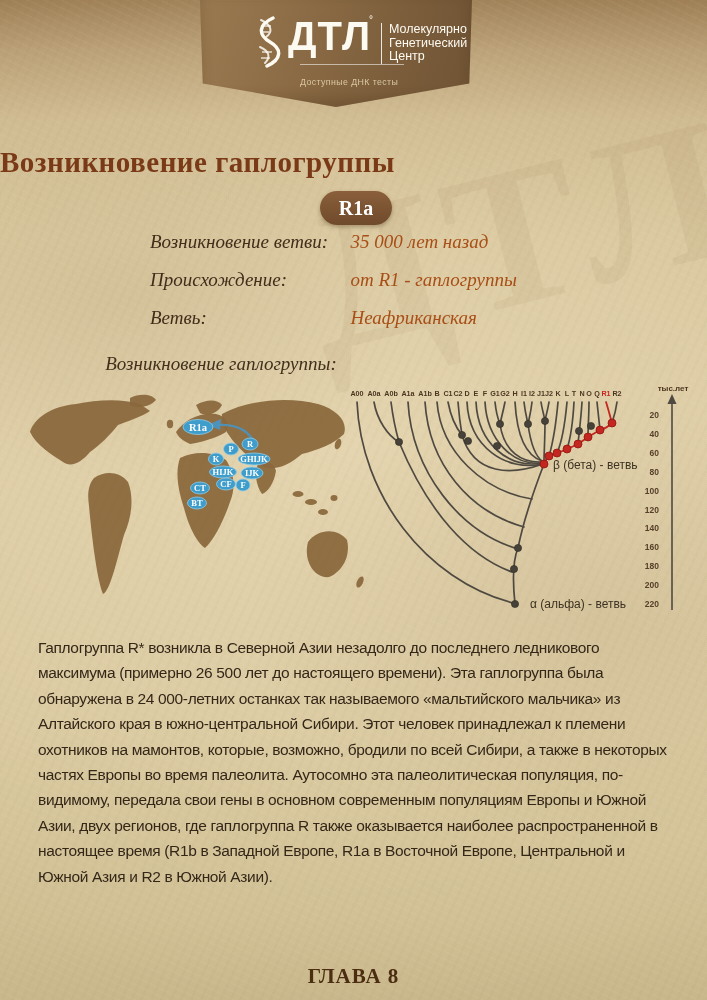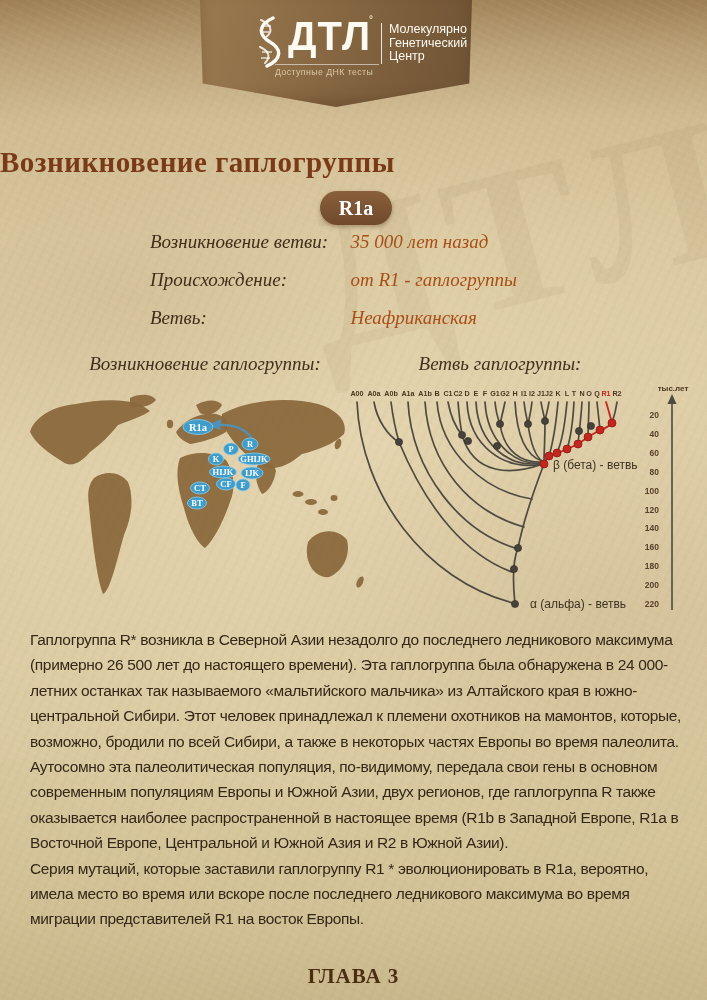--- a/index.html
+++ b/index.html
@@ -24,59 +24,59 @@
   .banner{position:absolute;left:200px;top:0;width:272px;height:107px;z-index:3;
     background:linear-gradient(105deg,#9a7a50 0%,#8b6b45 38%,#7b5d3b 72%,#6f5334 100%);
     clip-path:polygon(0 0,100% 0,99% 78%,50% 100%,1% 78%);
     box-shadow:inset 0 -8px 14px rgba(60,40,15,.25);}
   .dna{position:absolute;left:52px;top:16px;width:30px;height:52px;}
   .logo-text{position:absolute;left:88px;top:16px;font:bold 40px/40px "Liberation Sans",sans-serif;
     color:#fdfaf2;letter-spacing:1px;}
   .logo-reg{position:absolute;left:169px;top:14px;font:10px "Liberation Sans",sans-serif;color:#fdfaf2;}
   .org{position:absolute;left:181px;top:23px;border-left:1.5px solid rgba(255,255,255,.85);
     padding-left:7px;font:12.5px/13.5px "Liberation Sans",sans-serif;color:#fdfaf2;}
-  .tagline{position:absolute;left:75px;top:64px;width:104px;border-top:1px solid rgba(255,255,255,.55);
-    padding-top:2px;font:8.8px "Liberation Sans",sans-serif;color:#d9c7a2;letter-spacing:.4px;white-space:nowrap;}
+  .tagline{position:absolute;left:100px;top:64px;width:104px;border-top:1px solid rgba(255,255,255,.55);
+    padding-top:12px;font:8.8px "Liberation Sans",sans-serif;color:#d9c7a2;letter-spacing:.4px;white-space:nowrap;}
 
   
   .title{position:absolute;left:0;top:146px;width:707px;margin:0;text-align:left;z-index:2;
     font:bold 29px "Liberation Serif",serif;color:#7b3a17;letter-spacing:.5px;}
   .badge{position:absolute;left:320px;top:191px;width:72px;height:34px;z-index:2;
     background:linear-gradient(180deg,#8a5f3b,#6f4a2b);border-radius:17px;
     font:bold 20px/34px "Liberation Serif",serif;color:#fff;text-align:center;
     box-shadow:0 2px 4px rgba(70,45,15,.35);}
 
   
   .info{position:absolute;left:150px;top:231px;z-index:2;}
   .row{height:38px;white-space:nowrap;}
   .lbl{display:inline-block;width:196px;font:italic 19px "Liberation Serif",serif;color:#402d1a;}
   .val{font:italic 19px "Liberation Serif",serif;color:#a84e16;}
 
   
   .sec{position:absolute;top:353px;z-index:2;font:italic 19px "Liberation Serif",serif;color:#42301d;text-align:center;}
-  .sec-map{left:60px;width:290px;}
+  .sec-map{left:76px;width:290px;}
   .sec-tree{left:400px;width:200px;}
 
   
   #fig{position:absolute;inset:0;width:707px;height:1000px;z-index:1;}
   .continent{fill:#8a683d;opacity:.94;}
   .branch{fill:none;stroke:#4f4a41;stroke-width:1.7;stroke-linecap:round;}
   .branch.red{stroke:#c42620;stroke-width:1.8;}
   .leaf{font:bold 7.2px "Liberation Sans",sans-serif;fill:#4b3620;text-anchor:middle;}
   .leaf.red{fill:#c42620;}
   .tick{font:bold 8.5px "Liberation Sans",sans-serif;fill:#57402a;text-anchor:end;}
   .axlab{font:bold 8px "Liberation Sans",sans-serif;fill:#4b3620;text-anchor:middle;}
   .blabel{font:12px "Liberation Sans",sans-serif;fill:#3d3323;}
   .mlab{font:bold 8.5px "Liberation Serif",serif;fill:#ffffff;text-anchor:middle;}
   .mlab.big{font-size:10.5px;}
 
   
   .bodytext{position:absolute;left:30px;top:627px;width:652px;z-index:2;
     font:15.5px/25.4px "Liberation Sans",sans-serif;color:#342718;letter-spacing:-.35px;}
-  .bodytext p{margin:0;}
+  .bodytext p{margin:8px;}
   .footer{position:absolute;left:0;top:964px;width:707px;text-align:center;z-index:2;
     font:bold 21px "Liberation Serif",serif;color:#4c2d12;letter-spacing:1px;}
 </style>
 </head>
 <body>
 
 <div class="page">
 
   <div class="wm">ДТЛ</div>
 
@@ -108,21 +108,20 @@
       <span class="lbl">Происхождение:</span>
       <span class="val">от R1 - гаплогруппы</span>
     </div>
     <div class="row">
       <span class="lbl">Ветвь:</span>
       <span class="val">Неафриканская</span>
     </div>
   </div>
 
   <div class="sec sec-map">Возникновение гаплогруппы:</div>
-  <div class="sec sec-tree">Ветвь гаплогруппы:</div>
 
   <svg id="fig" viewBox="0 0 707 1000">
     <g id="gMap">
       <path class="continent" d="M30,432 C34,418 52,406 76,404 C96,400 120,398 140,404 L150,411 C141,417 128,421 118,425 C110,435 100,445 90,452 C82,462 71,468 63,462 C51,454 37,446 30,432 Z"></path>
       <path class="continent" d="M130,398 C140,393 152,394 156,400 C150,407 138,409 130,405 Z"></path>
       <path class="continent" d="M94,478 C106,470 120,472 128,482 C134,497 132,517 124,535 C118,556 110,592 103,594 C96,576 91,528 89,506 C87,492 89,484 94,478 Z"></path>
       <path class="continent" d="M176,432 C184,420 200,412 216,414 C226,416 230,424 226,432 C216,438 202,442 190,444 C183,441 178,437 176,432 Z"></path>
       <path class="continent" d="M196,405 C206,399 218,399 222,405 C218,413 208,417 200,413 Z"></path>
       <ellipse class="continent" cx="170" cy="424" rx="3.2" ry="4.2"></ellipse>
       <path class="continent" d="M180,458 C196,450 214,452 226,460 C234,472 236,488 230,502 C224,520 214,540 205,548 C196,542 188,524 184,508 C178,490 175,472 180,458 Z"></path>
@@ -282,17 +281,16 @@
         <circle cx="578" cy="444" r="4" fill="#c42620" stroke="#8f1612" stroke-width="0.8"></circle>
         <circle cx="567" cy="449" r="4" fill="#c42620" stroke="#8f1612" stroke-width="0.8"></circle>
         <circle cx="557" cy="453" r="4" fill="#c42620" stroke="#8f1612" stroke-width="0.8"></circle>
         <circle cx="549" cy="456" r="4" fill="#c42620" stroke="#8f1612" stroke-width="0.8"></circle>
         <circle cx="544" cy="464" r="4" fill="#c42620" stroke="#8f1612" stroke-width="0.8"></circle>
       </g>
   </svg>
 
   <div class="bodytext">
     <p>Гаплогруппа R* возникла в Северной Азии незадолго до последнего ледникового максимума (примерно 26 500 лет до настоящего времени). Эта гаплогруппа была обнаружена в 24 000-летних останках так называемого «мальтийского мальчика» из Алтайского края в южно-центральной Сибири. Этот человек принадлежал к племени охотников на мамонтов, которые, возможно, бродили по всей Сибири, а также в некоторых частях Европы во время палеолита. Аутосомно эта палеолитическая популяция, по-видимому, передала свои гены в основном современным популяциям Европы и Южной Азии, двух регионов, где гаплогруппа R также оказывается наиболее распространенной в настоящее время (R1b в Западной Европе, R1a в Восточной Европе, Центральной и Южной Азия и R2 в Южной Азии).</p>
-    <p>Серия мутаций, которые заставили гаплогруппу R1 * эволюционировать в R1a, вероятно, имела место во время или вскоре после последнего ледникового максимума во время миграции представителей R1 на восток Европы.</p>
   </div>
 
-  <div class="footer">ГЛАВА 3</div>
+  <div class="footer">ГЛАВА 8</div>
 </div>
 
 </body></html>

